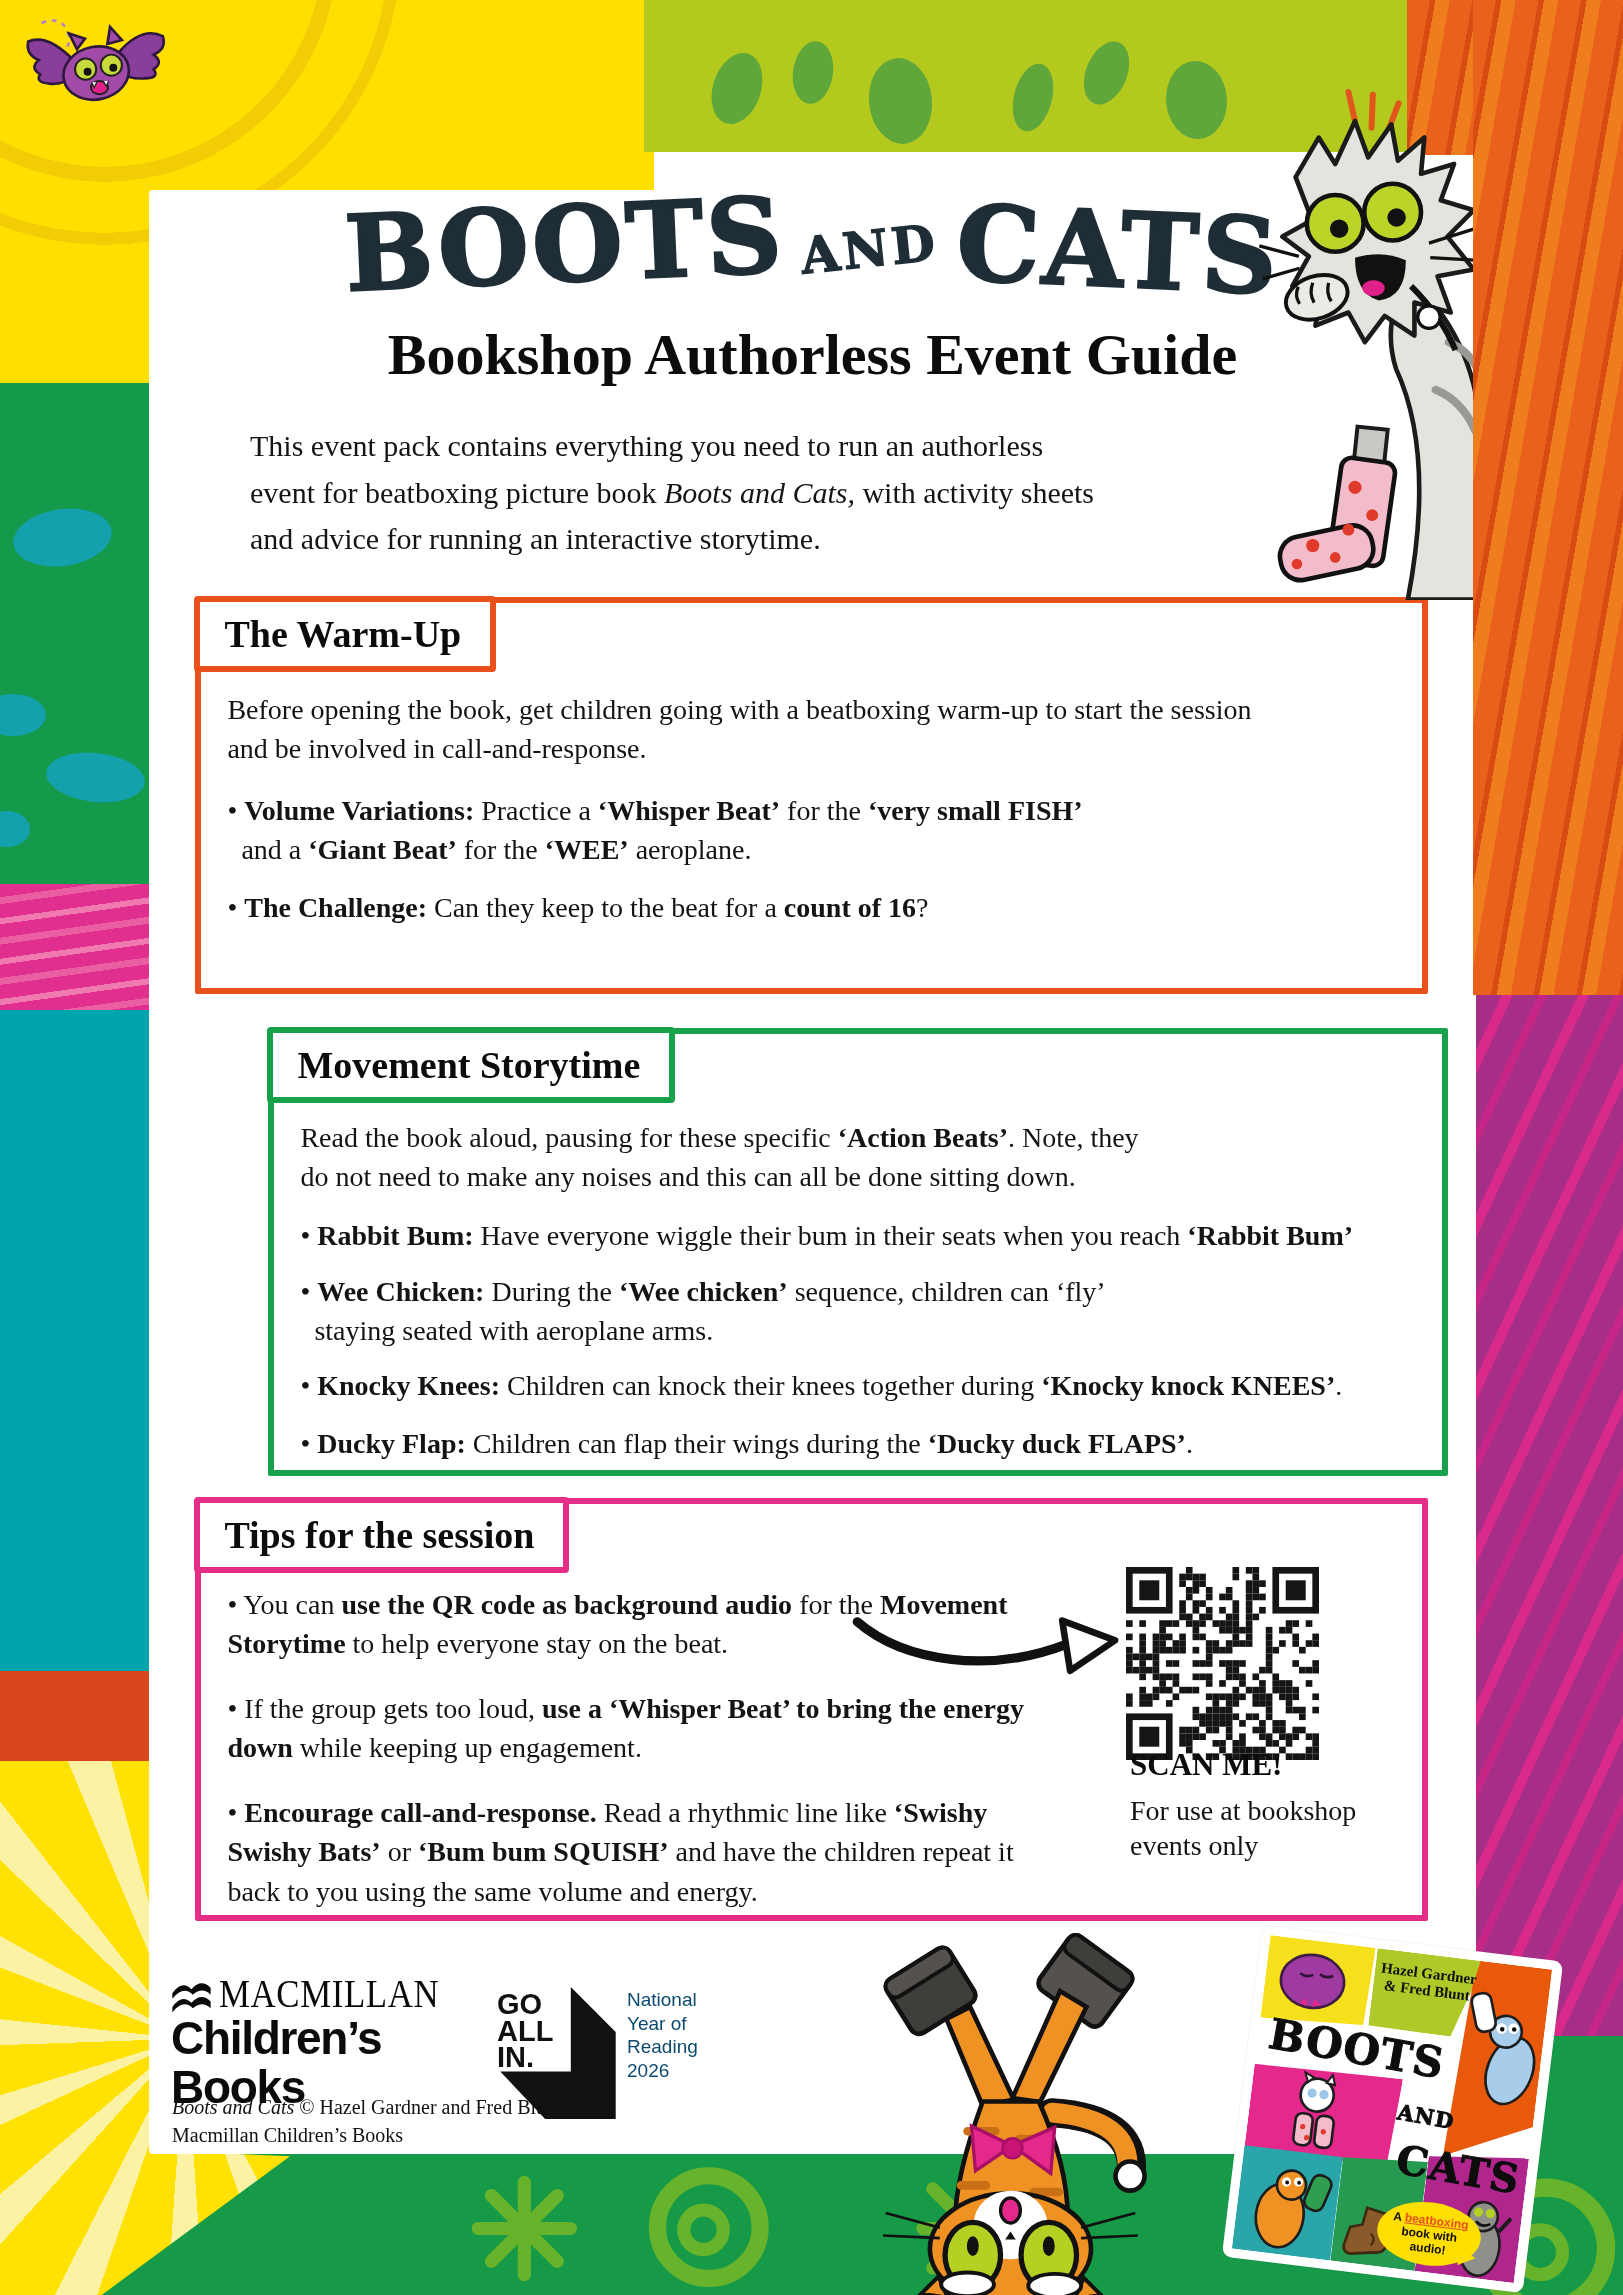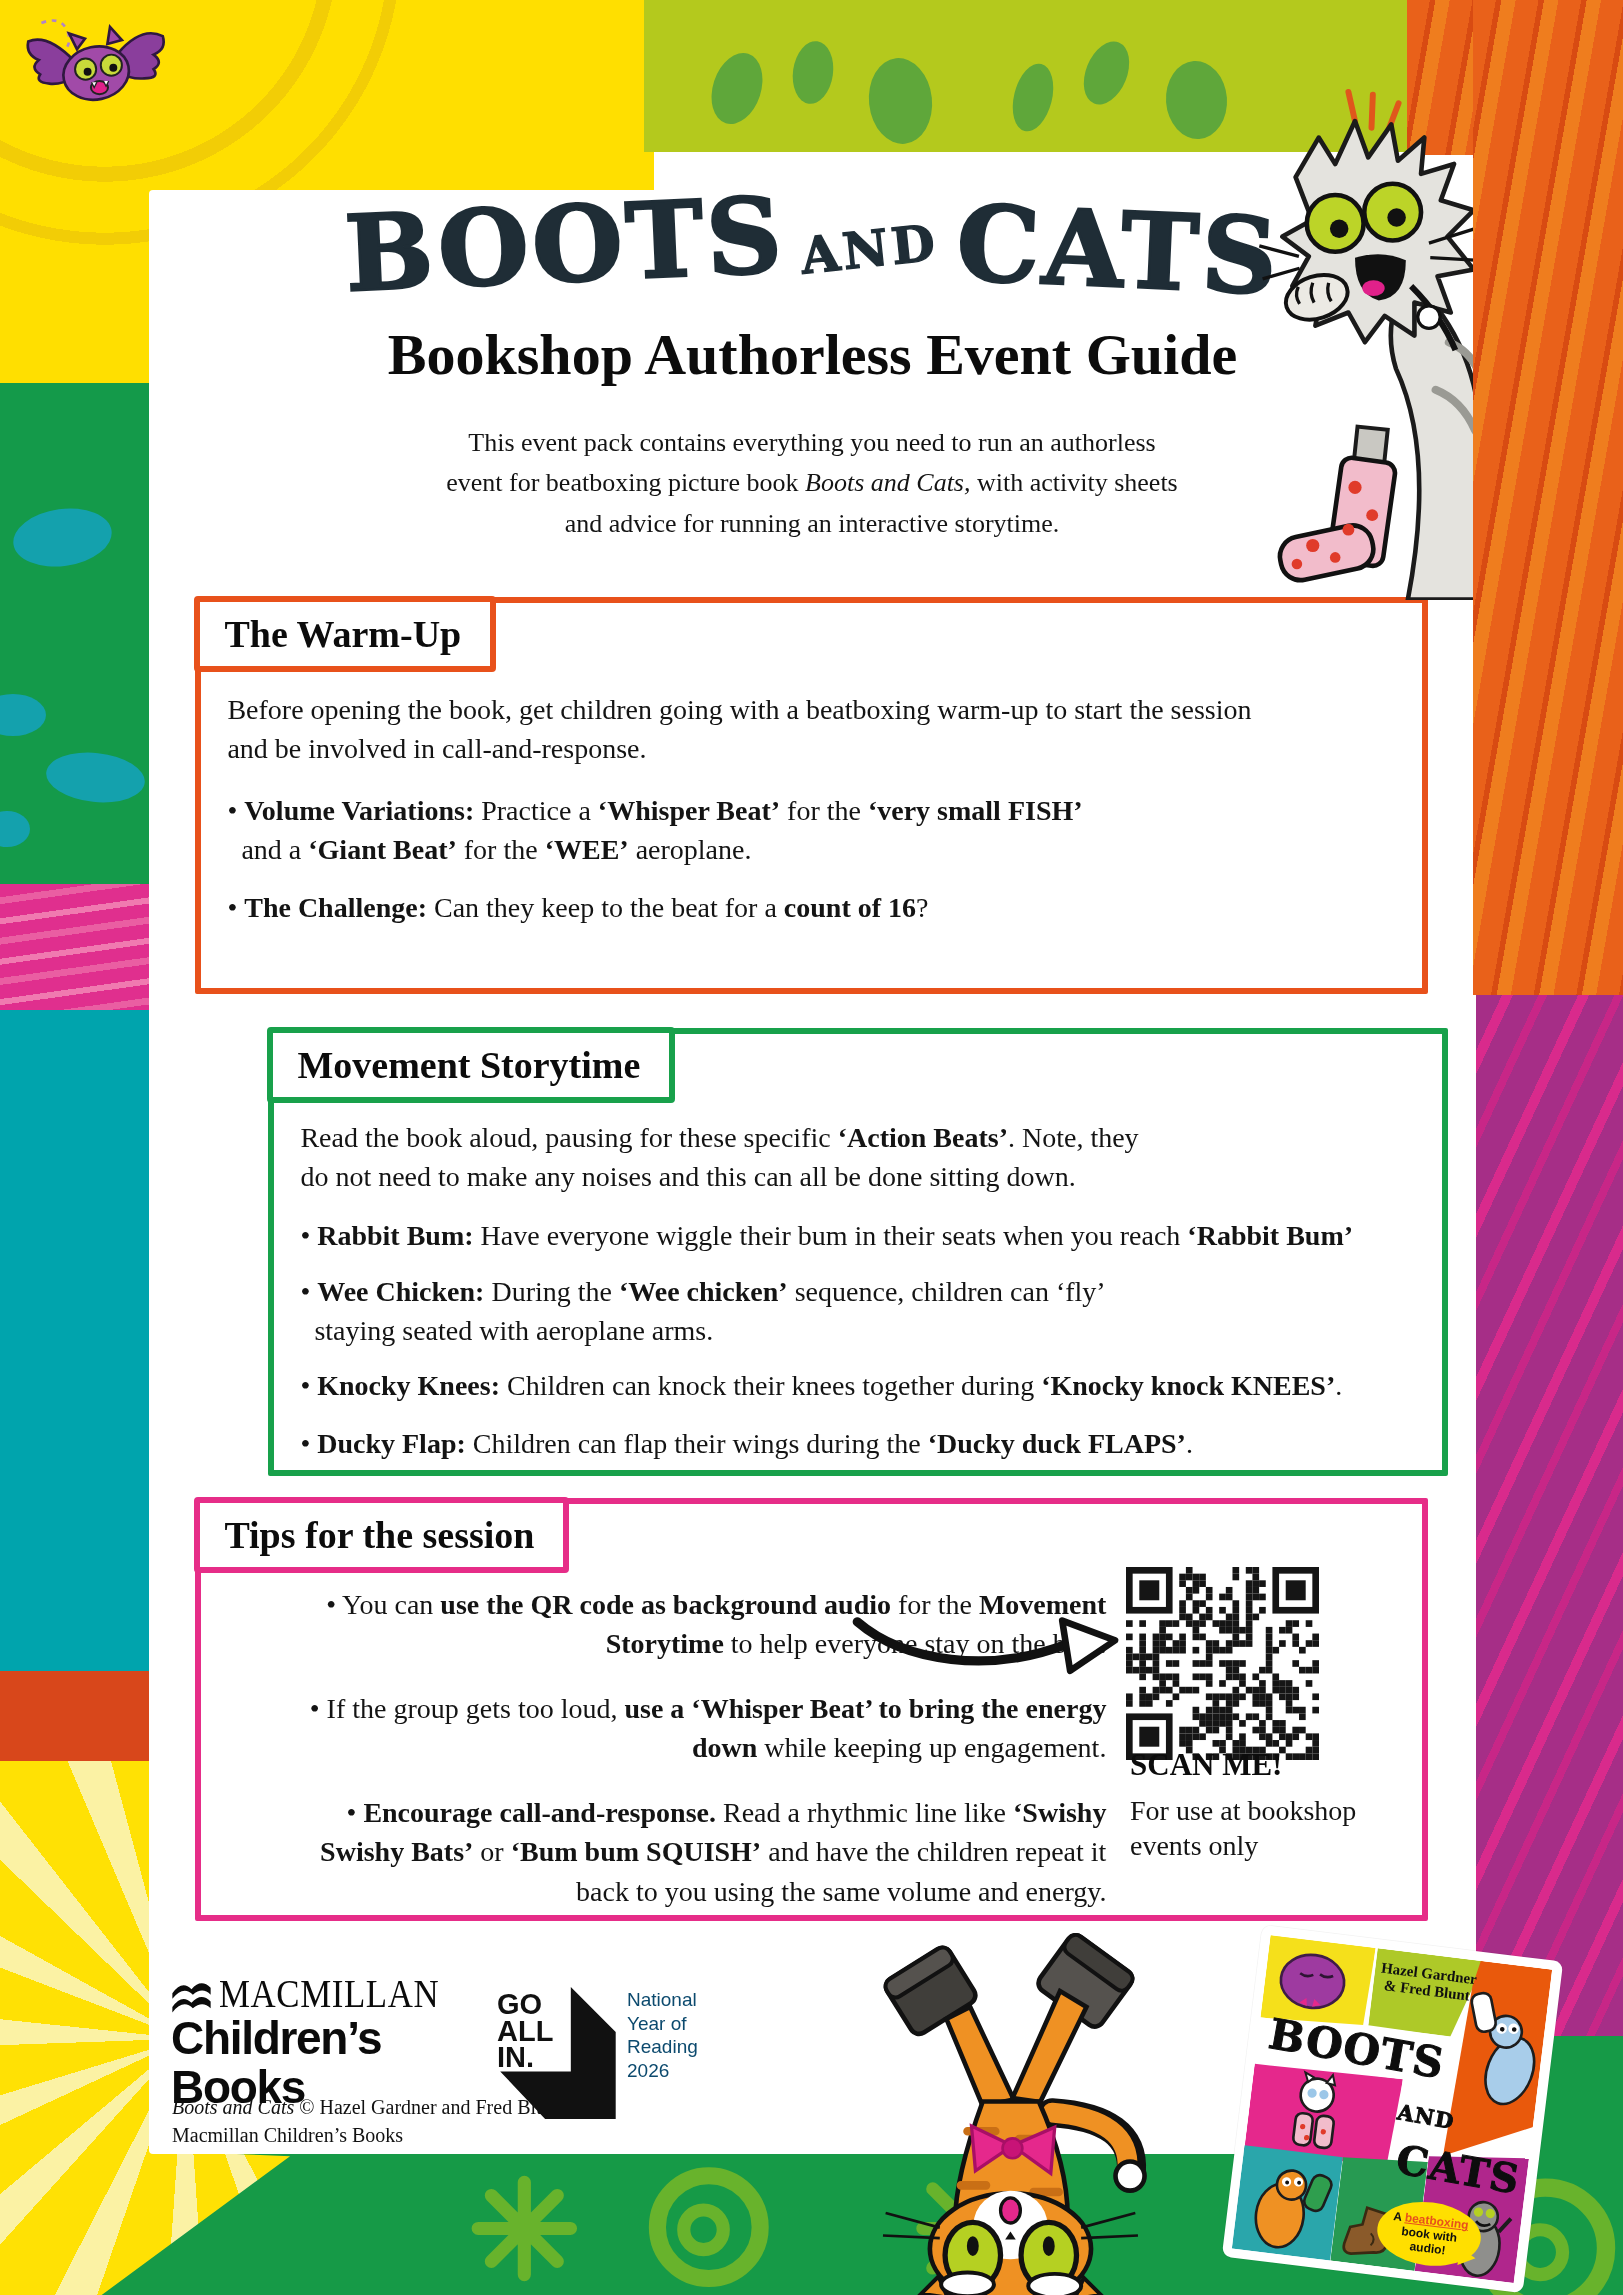--- a/index.html
+++ b/index.html
@@ -37,37 +37,37 @@
 
   
   #logo{left:149px;top:193px;width:1327px;text-align:center;z-index:5;color:#1f2d36;
         font-family:"DejaVu Serif",serif;font-weight:bold;}
   #logo .w{display:inline-block;font-size:104px;letter-spacing:3.3px;-webkit-text-stroke:2.6px #1f2d36;line-height:1;}
   #logo .boots{transform:rotate(-2.5deg);}
   #logo .and{font-size:50px;-webkit-text-stroke:1.3px #1f2d36;transform:rotate(-6deg) translateY(-14.5px);margin:0 17px;}
   #logo .cats{transform:rotate(2.5deg) translateY(5.3px);}
   #subtitle{left:149px;top:321px;width:1327px;text-align:center;z-index:5;
     font-size:58px;font-weight:bold;color:#0c0c0c;}
-  #intro{left:250px;top:423px;width:1124px;text-align:center;z-index:5;
-    font-size:26px;line-height:1.55;color:#141414;}
+  #intro{left:250px;top:423px;width:1124px;text-align:left;z-index:5;
+    font-size:30px;line-height:1.55;color:#141414;}
 
   
   .section{position:absolute;background:#fff;z-index:5;border-style:solid;border-width:6.6px;border-radius:2px;}
   .section .label{position:absolute;top:-6.6px;left:-6.6px;background:#fff;border-style:solid;border-width:6.6px;border-radius:4px;
     padding:9.3px 29px 10.6px 24px;font-size:38px;font-weight:bold;color:#0c0c0c;white-space:nowrap;}
   #warmup{left:195px;top:597px;width:1233px;height:397px;border-color:#e8511b;}
   #warmup .label{border-color:#e8511b;}
   #movement{left:268px;top:1028px;width:1180px;height:448px;border-color:#18a14b;}
   #movement .label{border-color:#18a14b;}
   #tips{left:195px;top:1498px;width:1233px;height:423px;border-color:#e62d88;}
   #tips .label{border-color:#e62d88;}
   .sec-body{position:absolute;left:26.4px;right:30px;font-size:28px;line-height:1.4;color:#141414;}
   #warmup .sec-body{top:87px;}
   #movement .sec-body{top:85px;line-height:1.38;}
-  #tips .sec-body{top:81px;width:879px;line-height:1.41;text-align:right;}
+  #tips .sec-body{top:81px;width:879px;line-height:1.41;}
   .para{margin:0 0 22.5px 0;}
   .bullet{margin:0 0 19px 0;}
   .bullet:last-child{margin-bottom:0;}
 
   
   #qr-wrap{position:absolute;left:925px;top:63px;width:193px;height:193px;background:#fff;}
   #scanme{position:absolute;left:929px;top:243px;font-size:31px;font-weight:bold;color:#0c0c0c;}
   #qr-note{position:absolute;left:929px;top:289px;font-size:28px;line-height:1.25;color:#141414;}
   #arrow{position:absolute;left:651px;top:98px;width:271px;height:86px;}
 

